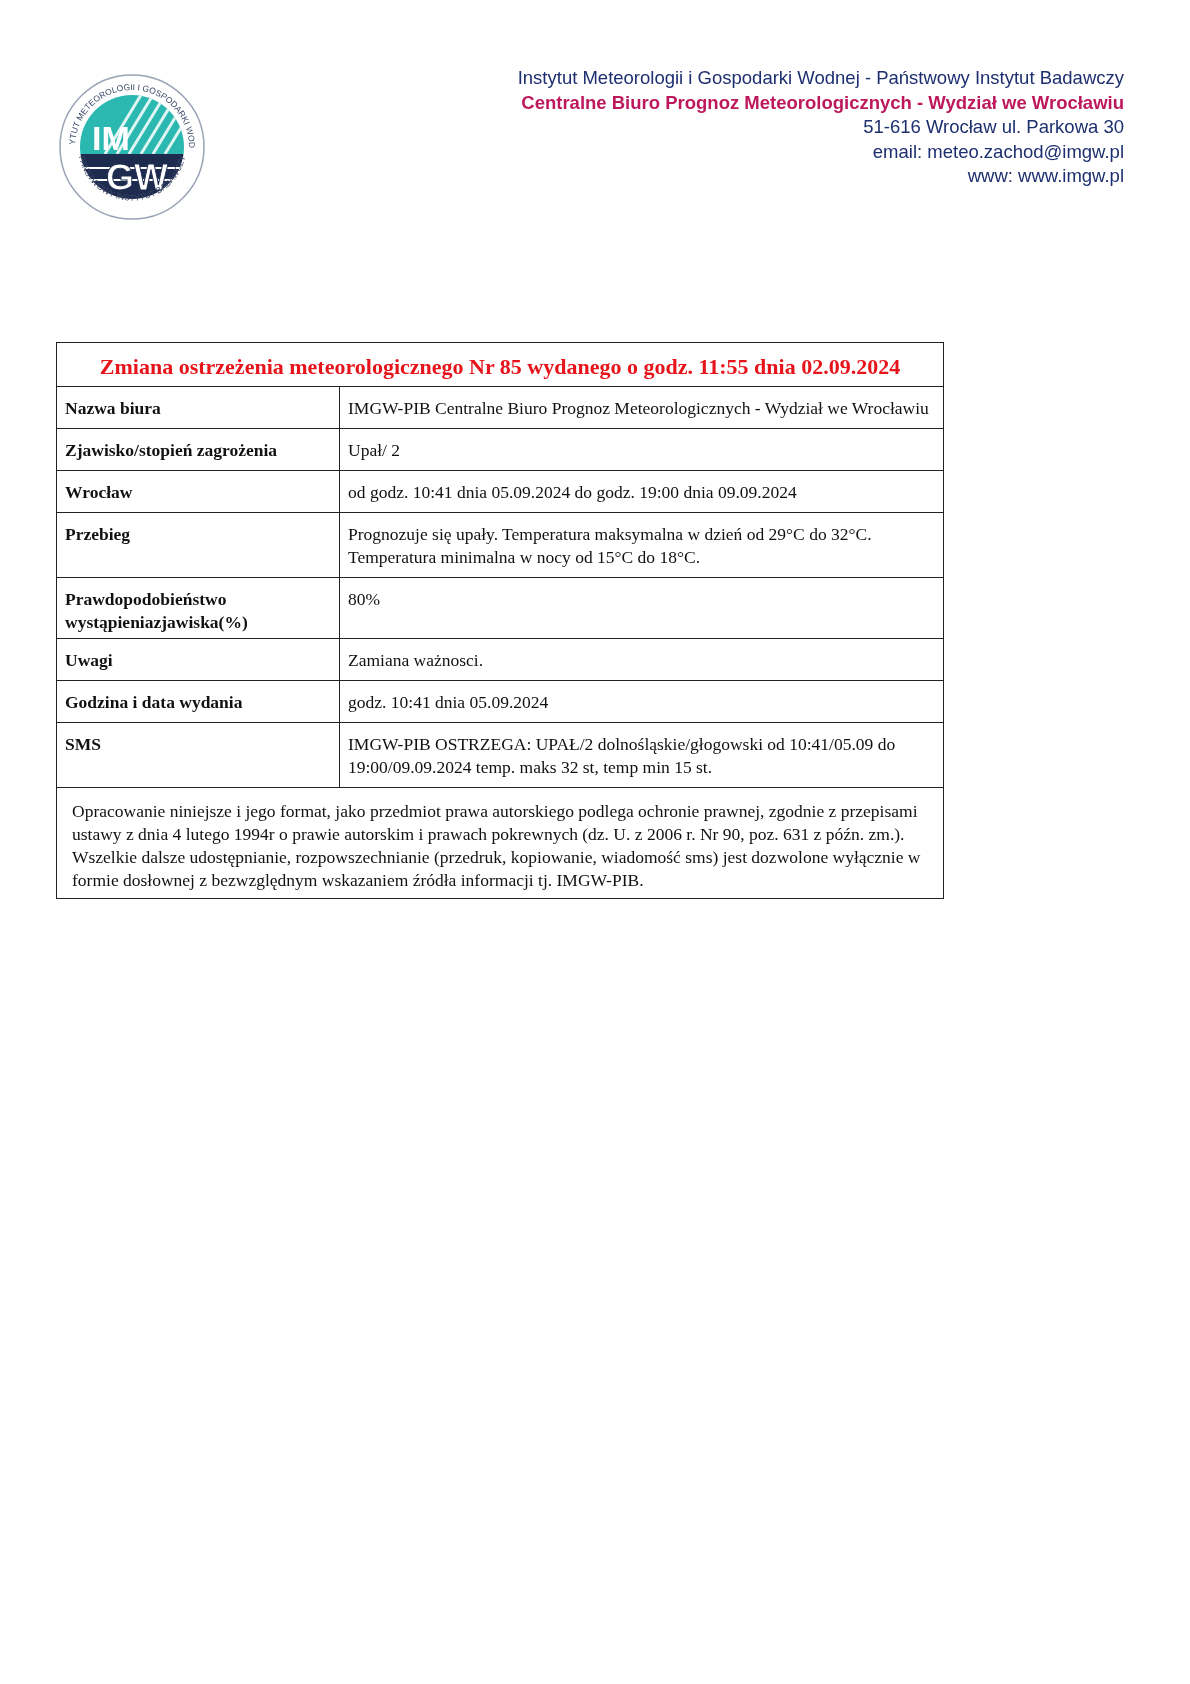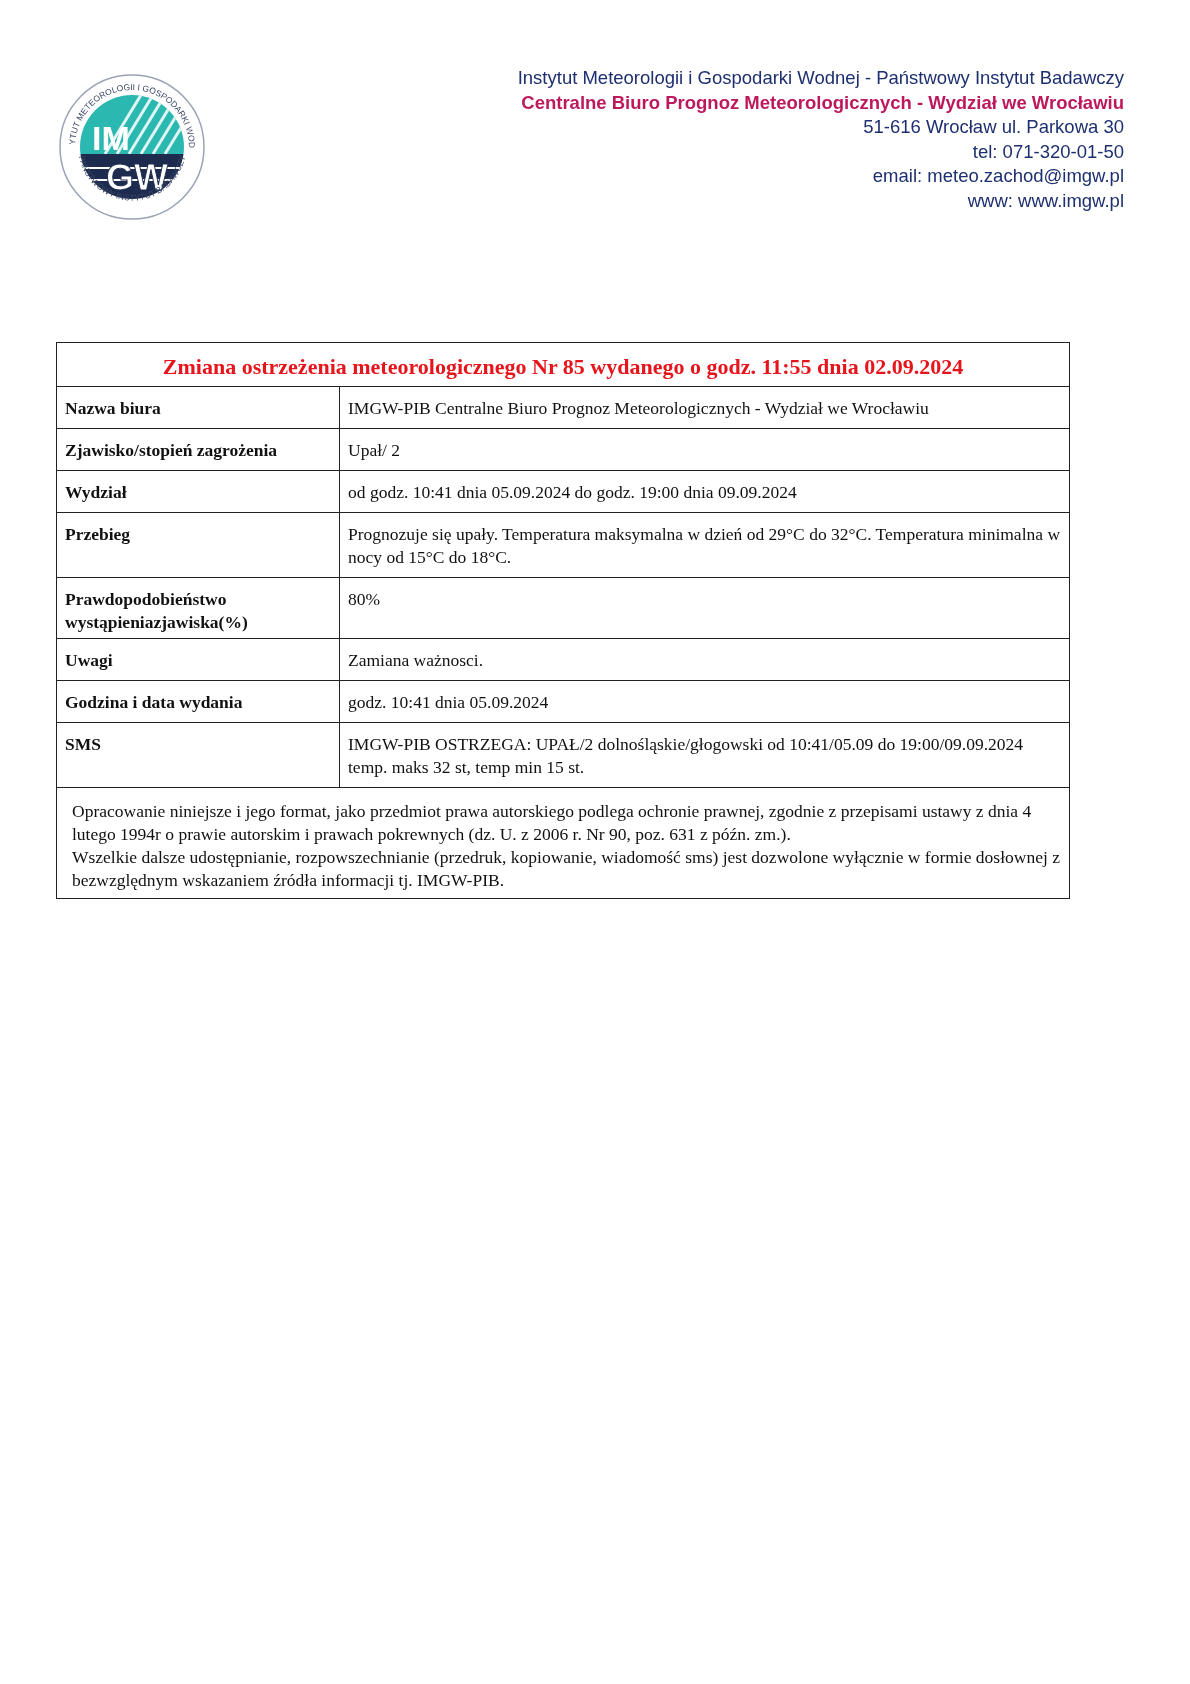--- a/index.html
+++ b/index.html
@@ -1,21 +1,21 @@
 <!DOCTYPE html>
 <html><head>
 <meta charset="utf-8">
 <style>
   html, body { margin: 0; padding: 0; background: #ffffff; }
   body { width: 1190px; height: 1684px; position: relative; overflow: hidden; }
   .logo { position: absolute; left: 57px; top: 72px; width: 150px; height: 150px; }
   .header { position: absolute; right: 66px; top: 66px; text-align: right;
     font-family: "Liberation Sans", sans-serif; color: #1d2f6f; font-size: 18.5px; line-height: 24.5px; }
   .header .bold { font-weight: bold; color: #be185d; }
-  table.warn { position: absolute; left: 56px; top: 342px; width: 1014px; border-collapse: collapse;
+  table.warn { position: absolute; left: 56px; top: 342px; width: 888px; border-collapse: collapse;
     font-family: "Liberation Serif", serif; font-size: 17.5px; color: #111; border-radius: 30px; }
   table.warn td { border: 1.5px solid #222; vertical-align: top; padding: 10px 8px 8px 8px; line-height: 23px; }
   table.warn td.title { text-align: center; color: #e8141b; font-weight: bold; font-size: 22px; padding: 12px 8px 8px; }
   table.warn td.label { width: 266px; font-weight: bold; }
   table.warn td.foot { padding: 12px 8px 6px 8px; }
   .ind { padding-left: 7px; }
 </style>
 </head>
 <body>
 
@@ -49,40 +49,39 @@
     <text x="80" y="118" font-family="Liberation Sans, sans-serif" font-weight="bold" font-size="36" fill="#fff" stroke="#1d2b4f" stroke-width="1" text-anchor="middle">GW</text>
     <text font-family="Liberation Sans, sans-serif" font-size="8.5" fill="#3a4666"><textPath href="#arcTop" startOffset="50%" text-anchor="middle">INSTYTUT METEOROLOGII I GOSPODARKI WODNEJ</textPath></text>
     <text font-family="Liberation Sans, sans-serif" font-size="8.5" fill="#3a4666"><textPath href="#arcBot" startOffset="50%" text-anchor="middle" dy="8">PAŃSTWOWY INSTYTUT BADAWCZY</textPath></text>
   </svg>
 </div>
 
 <div class="header">
   <div>Instytut Meteorologii i Gospodarki Wodnej - Państwowy Instytut Badawczy</div>
   <div class="bold">Centralne Biuro Prognoz Meteorologicznych - Wydział we Wrocławiu</div>
   <div>51-616 Wrocław ul. Parkowa 30</div>
-  <div>tel: 071-320-01-50</div>
   <div>email: meteo.zachod@imgw.pl</div>
   <div>www: www.imgw.pl</div>
 </div>
 
 <table class="warn">
   <tbody>
       <tr>
         <td class="title" colspan="2">Zmiana ostrzeżenia meteorologicznego Nr 85 wydanego o godz. 11:55 dnia 02.09.2024</td>
       </tr>
   <tr>
     <td class="label">Nazwa biura</td>
     <td>IMGW-PIB Centralne Biuro Prognoz Meteorologicznych - Wydział we Wrocławiu</td>
   </tr>
   <tr>
     <td class="label">Zjawisko/stopień zagrożenia</td>
     <td>Upał/ 2</td>
   </tr>
   <tr>
-    <td class="label">Wydział</td>
+    <td class="label">Wrocław</td>
     <td>od godz. 10:41 dnia 05.09.2024 do godz. 19:00 dnia 09.09.2024</td>
   </tr>
   <tr>
     <td class="label">Przebieg</td>
     <td>Prognozuje się upały. Temperatura maksymalna w dzień od 29°C do 32°C.  Temperatura minimalna w nocy od 15°C do 18°C.</td>
   </tr>
   <tr>
     <td class="label" style="padding-bottom:4px">Prawdopodobieństwo wystąpieniazjawiska(%)</td>
     <td>80%</td>
   </tr>

